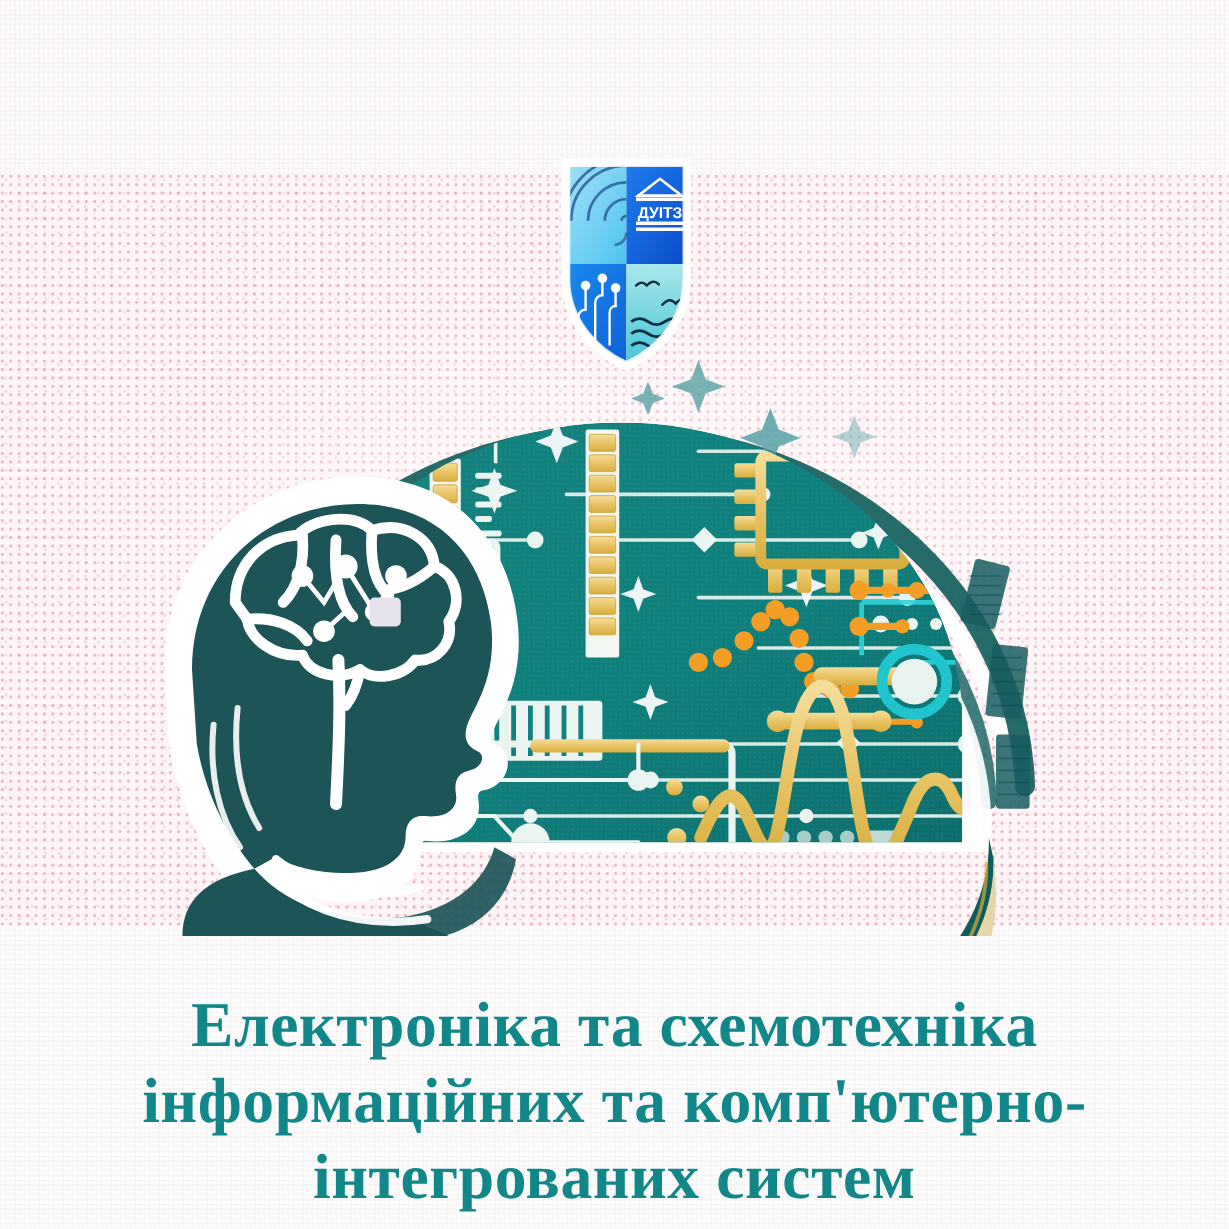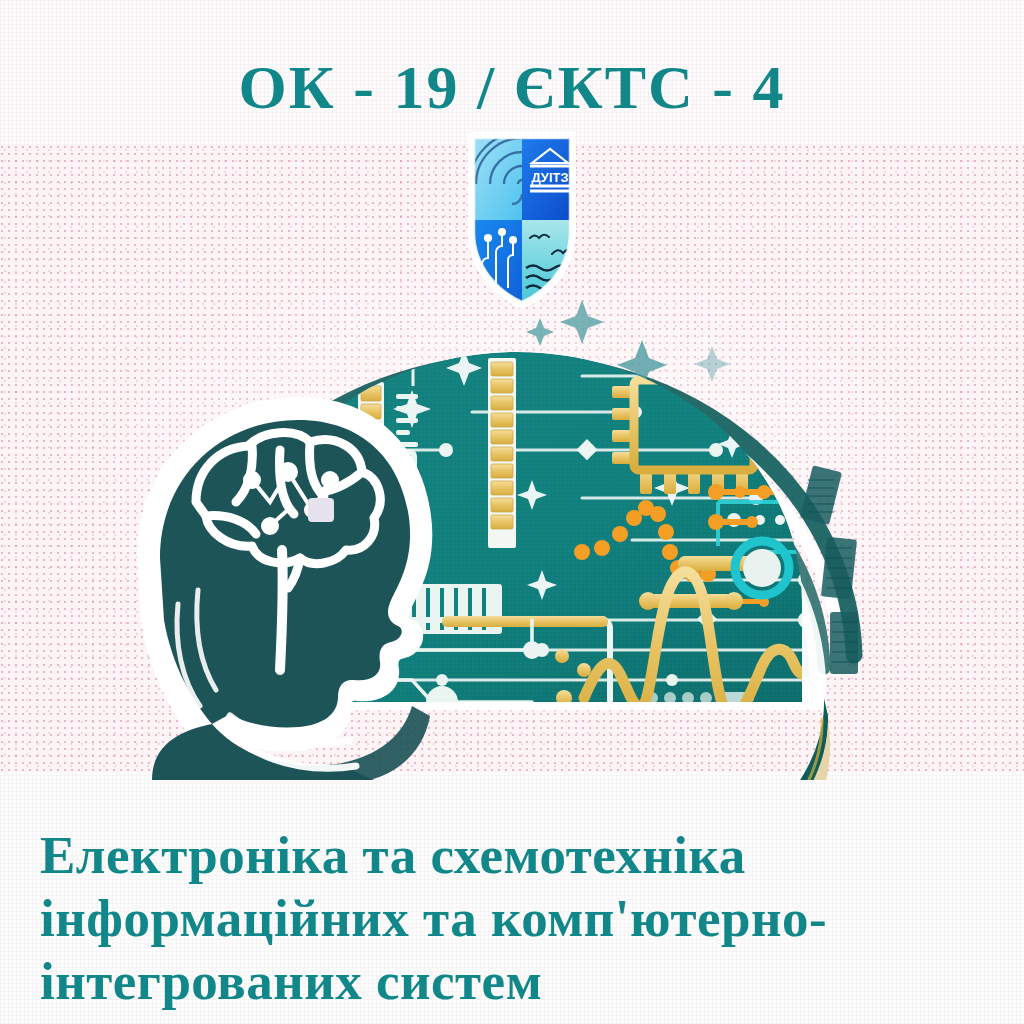--- a/index.html
+++ b/index.html
@@ -55,21 +55,21 @@
     position:absolute;left:0;top:52px;width:1024px;text-align:center;
     font-family:"Liberation Serif", serif;
     font-weight:700;font-size:62px;letter-spacing:2px;
     color:#11878a;
     text-shadow:1px 1px 0 rgba(255,255,255,.6);
     z-index:30;
   }
 
   
   .subtitle{
-    position:absolute;left:40px;top:824px;width:944px;
+    position:absolute;left:40px;top:824px;width:944px;text-align:center;
     font-family:"Liberation Serif", serif;
     font-weight:700;font-size:53px;line-height:63px;letter-spacing:.5px;
     color:#11878a;
     z-index:30;
   }
 
   
   .art{
     position:absolute;left:112px;top:150px;width:800px;height:630px;
     z-index:10;
@@ -86,21 +86,20 @@
 </head>
 <body>
 
 <div id="poster">
 
   <div class="band-top"></div>
   <div class="band-mid"></div>
   <div class="band-mid-fade"></div>
   <div class="band-bottom"></div>
 
-  <div class="headline">ОК - 19 /  ЄКТС - 4</div>
 
   <div class="art">
     <svg viewBox="0 0 800 630" xmlns="http://www.w3.org/2000/svg">
       <defs>
         <clipPath id="domeClip">
           <path d="M58 470 A342 300 0 0 1 742 470 L742 560 L58 560 Z"></path>
         </clipPath>
         <clipPath id="boardClip">
           <path d="M120 452 A285 250 0 0 1 690 452 L690 552 L120 552 Z"></path>
         </clipPath>

